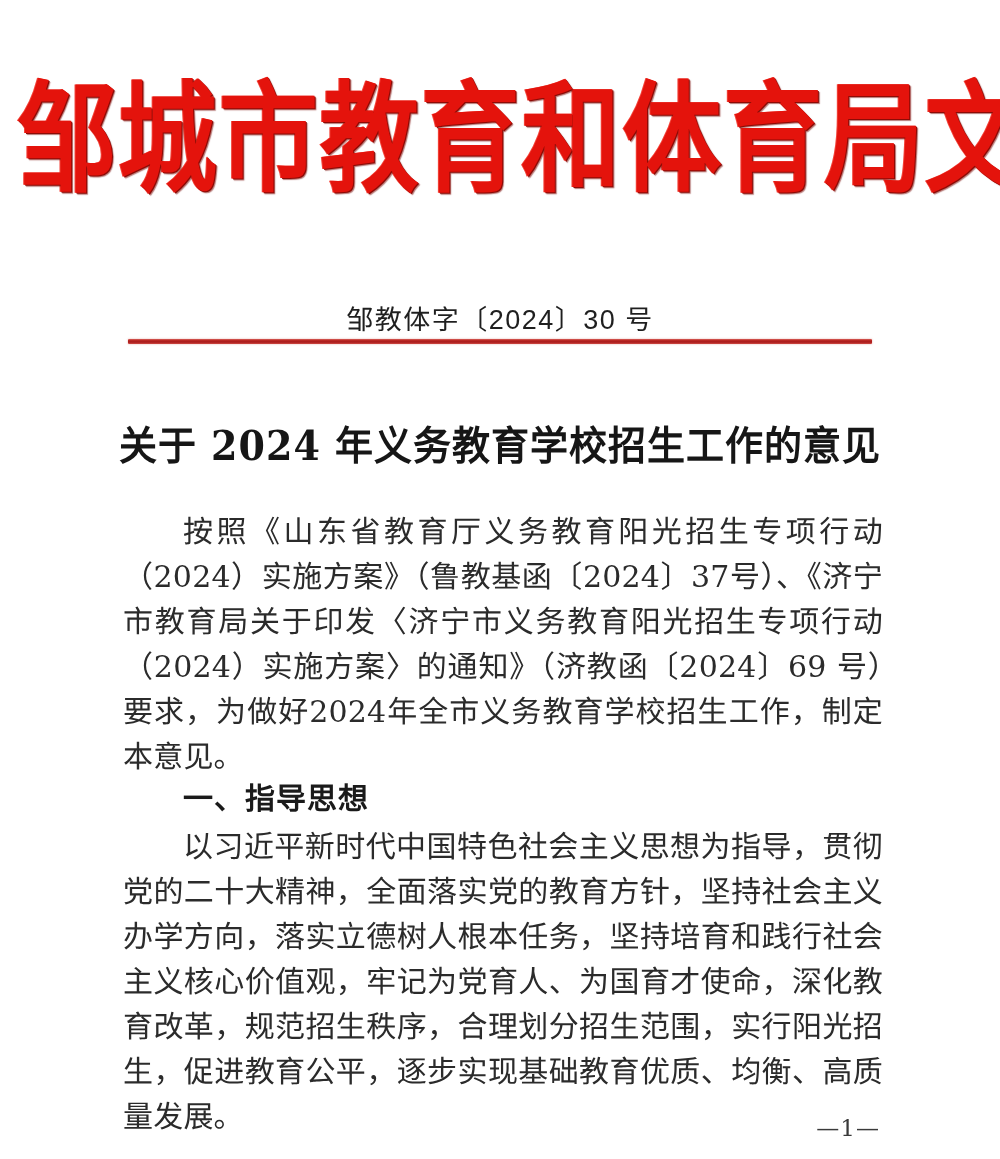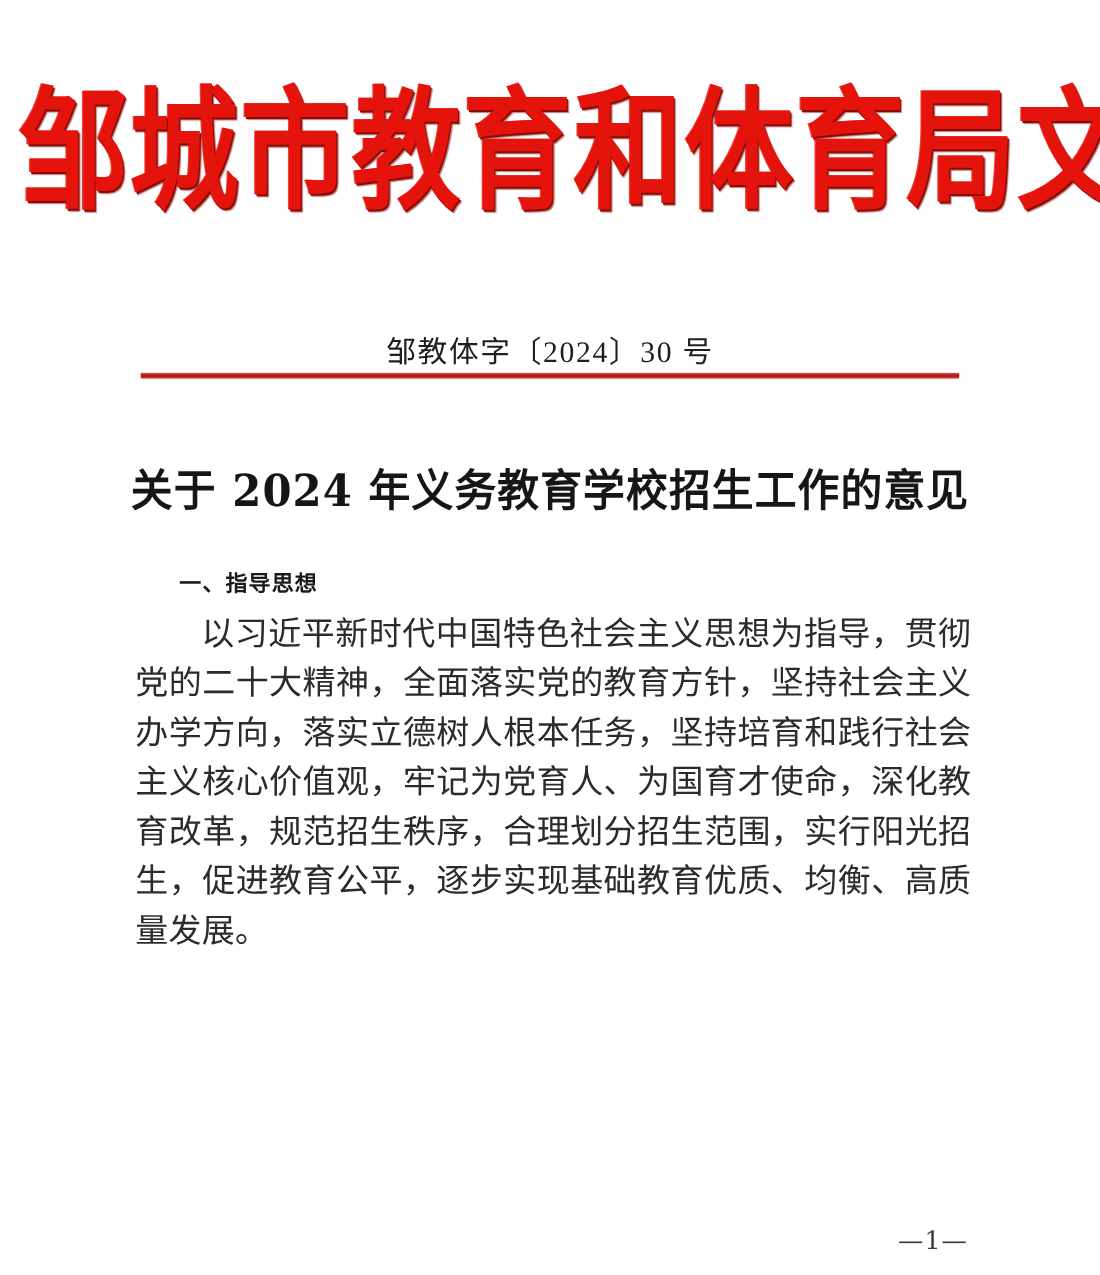--- a/index.html
+++ b/index.html
@@ -51,21 +51,21 @@
   
   .doc-number {
     position: absolute;
     top: 298px;
     left: 0;
     width: 1000px;
     text-align: center;
     font-size: 27px;
     letter-spacing: 1.5px;
     color: #1f1f1f;
-    font-family: Liberation Serif, serif;
+    font-family: Liberation Sans, sans-serif;
   }
 
   
   .red-rule {
     position: absolute;
     top: 339px;
     left: 128px;
     width: 744px;
     height: 5px;
     background: linear-gradient(to bottom,
@@ -109,22 +109,22 @@
     white-space: pre-wrap;
   }
   .para.addressee {
     text-indent: 0;
   }
   .para.indent {
     text-indent: 2em;
   }
   .section-heading {
     margin: 0;
-    font-family: Liberation Sans, sans-serif;
-    font-size: 20px;
+    font-family: Liberation Mono, monospace;
+    font-size: 30px;
     font-weight: 700;
     line-height: 45px;
     color: #1a1a1a;
     text-indent: 2em;
     letter-spacing: 1px;
   }
 
   
   .page-footer {
     position: absolute;
@@ -147,19 +147,20 @@
     <span class="letterhead-title">邹城市教育和体育局文件</span>
   </div>
 
   <div class="doc-number">邹教体字〔2024〕30 号</div>
 
   <div class="red-rule"></div>
 
   <div class="doc-title">关于 2024 年义务教育学校招生工作的意见</div>
 
   <div class="body-block">
+    <p class="para indent">按照《山东省教育厅义务教育阳光招生专项行动（2024）实施方案》（鲁教基函〔2024〕37号）、《济宁市教育局关于印发〈济宁市义务教育阳光招生专项行动（2024）实施方案〉的通知》（济教函〔2024〕69 号）要求，为做好2024年全市义务教育学校招生工作，制定本意见。</p>
     <p class="section-heading">一、指导思想</p>
     <p class="para indent">以习近平新时代中国特色社会主义思想为指导，贯彻党的二十大精神，全面落实党的教育方针，坚持社会主义办学方向，落实立德树人根本任务，坚持培育和践行社会主义核心价值观，牢记为党育人、为国育才使命，深化教育改革，规范招生秩序，合理划分招生范围，实行阳光招生，促进教育公平，逐步实现基础教育优质、均衡、高质量发展。</p>
   </div>
 
   <div class="page-footer">—1—</div>
 
 </div>
 
 </body></html>

